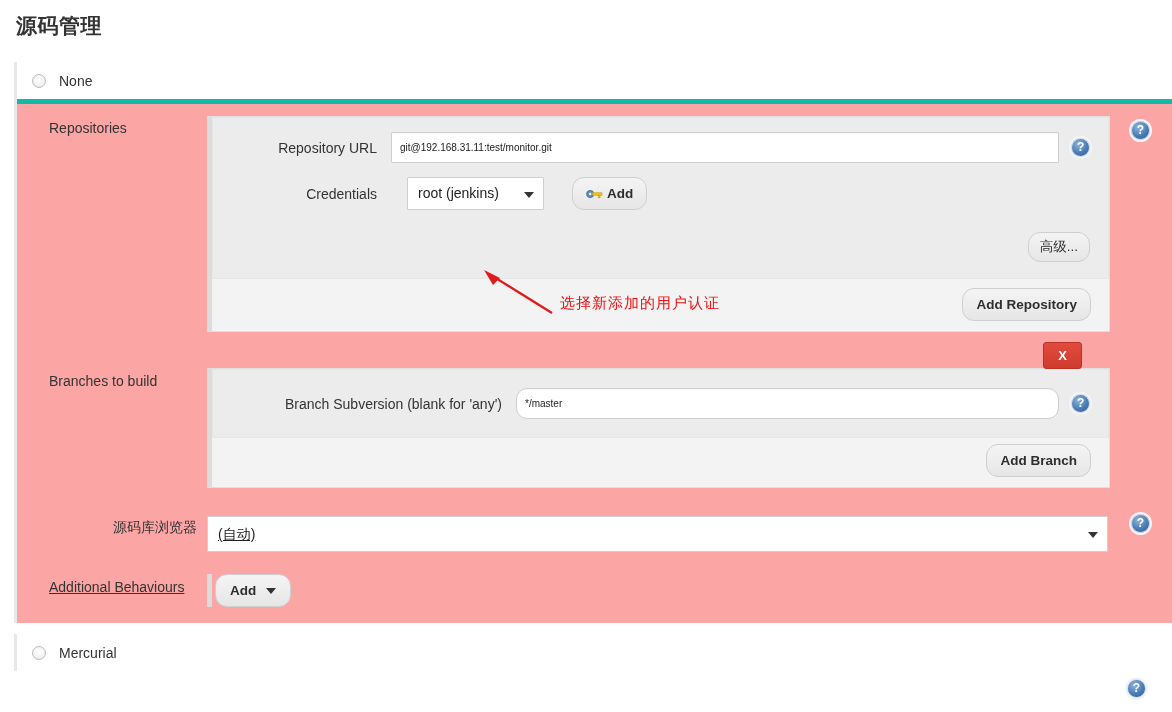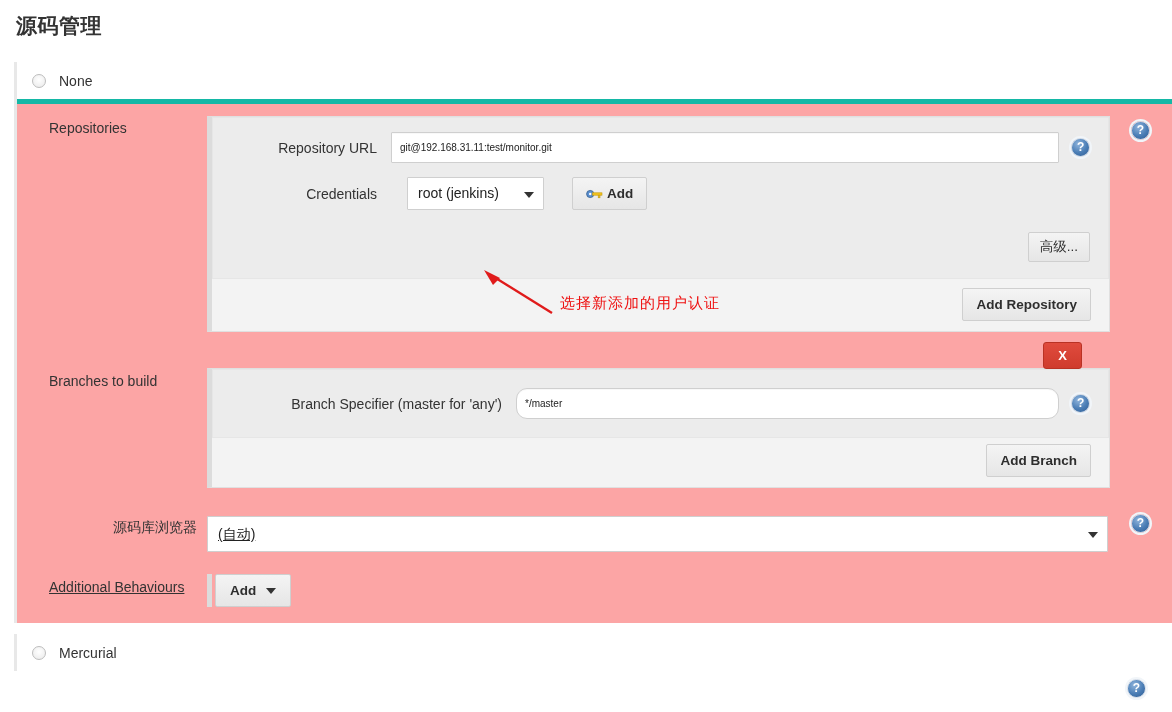--- a/index.html
+++ b/index.html
@@ -171,21 +171,21 @@
     display: inline-flex;
     align-items: center;
     justify-content: center;
     height: 33px;
     padding: 0 13px;
     font-size: 13.5px;
     font-weight: bold;
     color: #2e2e2e;
     background: linear-gradient(#f4f4f4, #e6e6e6);
     border: 1px solid #cfcfcf;
-    border-radius: 2px;
+    border-radius: 12px;
     cursor: pointer;
     white-space: nowrap;
     font-family: "Liberation Sans", "DejaVu Sans", sans-serif;
   }
   .btn.small { height: 30px; font-size: 13px; padding: 0 11px; }
   .btn.cjk { font-weight: normal; font-size: 13.5px; }
 
   .btn .key-icon {
     width: 17px; height: 12px;
     margin-right: 4px;
@@ -308,21 +308,21 @@
 
       <div class="setting" style="padding-top:18px;">
         <div class="setting-label" style="padding-top:22px;">Branches to build</div>
         <div class="setting-content" style="padding-right:62px;">
           <div class="panel" style="margin-top:18px;">
             <div class="panel-inner" style="padding-top:18px;padding-bottom:8px;">
 
               <button class="btn-danger" style="position:absolute;right:26px;top:-28px;">X</button>
 
               <div class="field-row" style="margin-bottom:10px;">
-                <span class="field-label w-branch">Branch Specifier (master for 'any')</span>
+                <span class="field-label w-branch">Branch Subversion (blank for 'any')</span>
                 <input class="txt" style="width: 553px; border-radius: 11px;" type="text" value="*/master">
                 <span class="help" style="position:relative;margin-left:12px;top:0;">?</span>
               </div>
             </div>
 
             <div style="text-align:right;padding:6px 18px 10px 0;background:#f3f3f3;">
               <button class="btn">Add Branch</button>
             </div>
           </div>
         </div>

